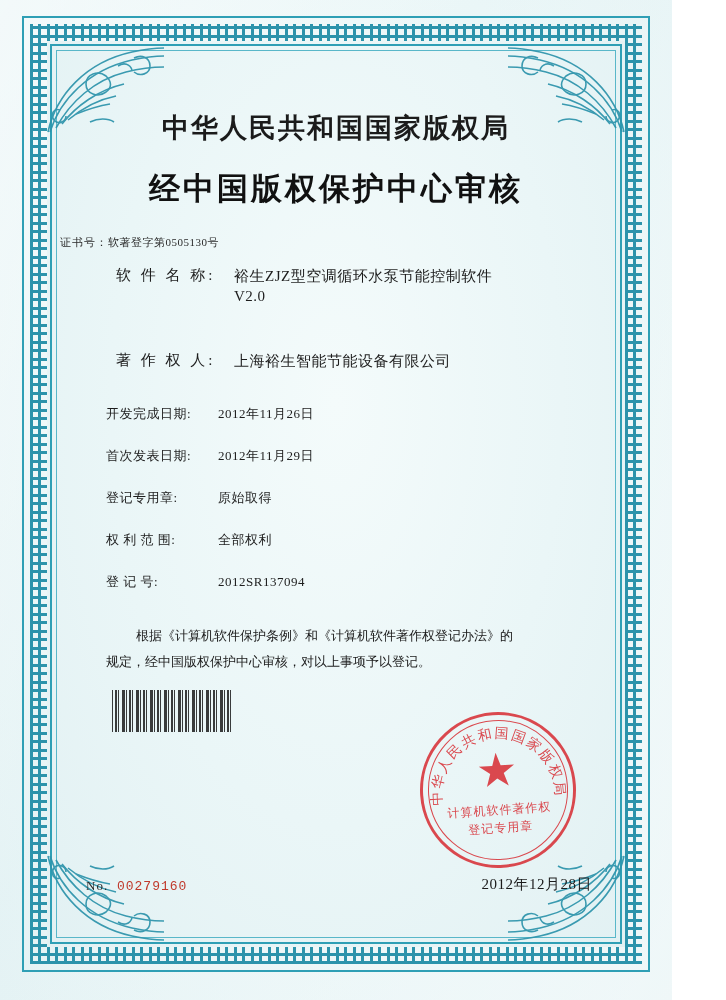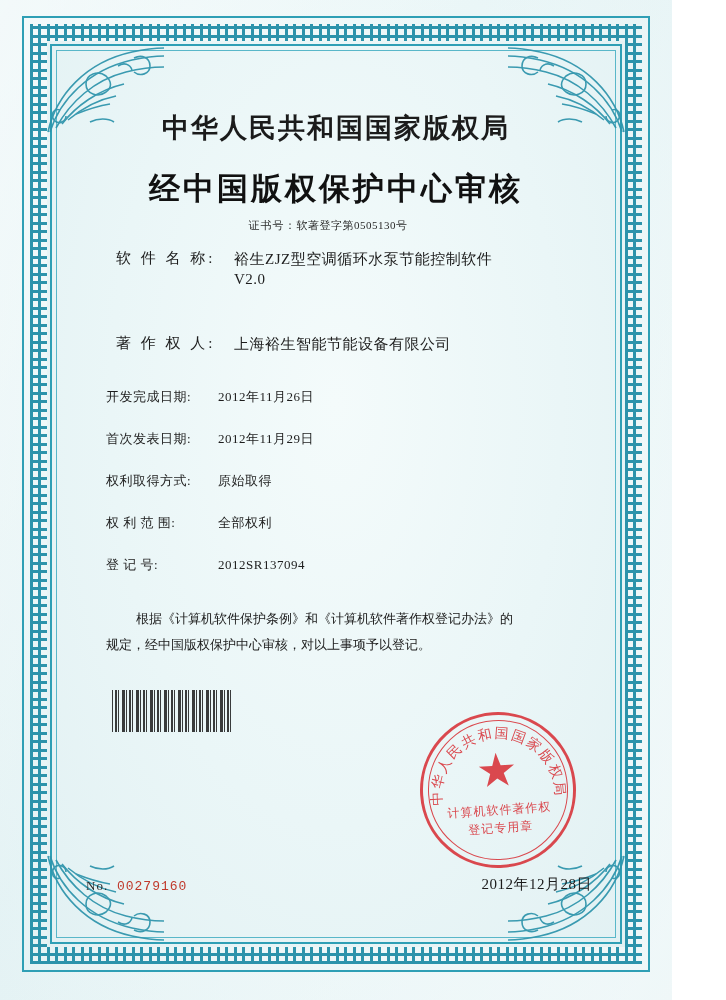--- a/index.html
+++ b/index.html
@@ -122,24 +122,24 @@
   .title-sub {
     text-align: center;
     font-size: 31px;
     letter-spacing: 3px;
     color: #111111;
     font-weight: 700;
     margin-top: 22px;
   }
 
   .cert-no {
-    text-align: center;
+    text-align: left;
     font-size: 11px;
     color: #2a2a2a;
-    margin-top: 8px;
+    margin-top: 25px;
     padding-right: 16px;
     letter-spacing: 0.5px;
   }
   .cert-no .cert-no-label { letter-spacing: 1px; }
 
   
   .fields {
     margin-top: 16px;
     padding-left: 56px;
     padding-right: 26px;
@@ -376,21 +376,21 @@
     <div class="fields-lower">
       <div class="field-row">
         <div class="field-label tight">开发完成日期:</div>
         <div class="field-value">2012年11月26日</div>
       </div>
       <div class="field-row">
         <div class="field-label tight">首次发表日期:</div>
         <div class="field-value">2012年11月29日</div>
       </div>
       <div class="field-row">
-        <div class="field-label tight">权利取得方式:</div>
+        <div class="field-label tight">登记专用章:</div>
         <div class="field-value">原始取得</div>
       </div>
       <div class="field-row">
         <div class="field-label tight">权 利 范 围:</div>
         <div class="field-value">全部权利</div>
       </div>
       <div class="field-row">
         <div class="field-label tight">登 记 号:</div>
         <div class="field-value">2012SR137094</div>
       </div>

